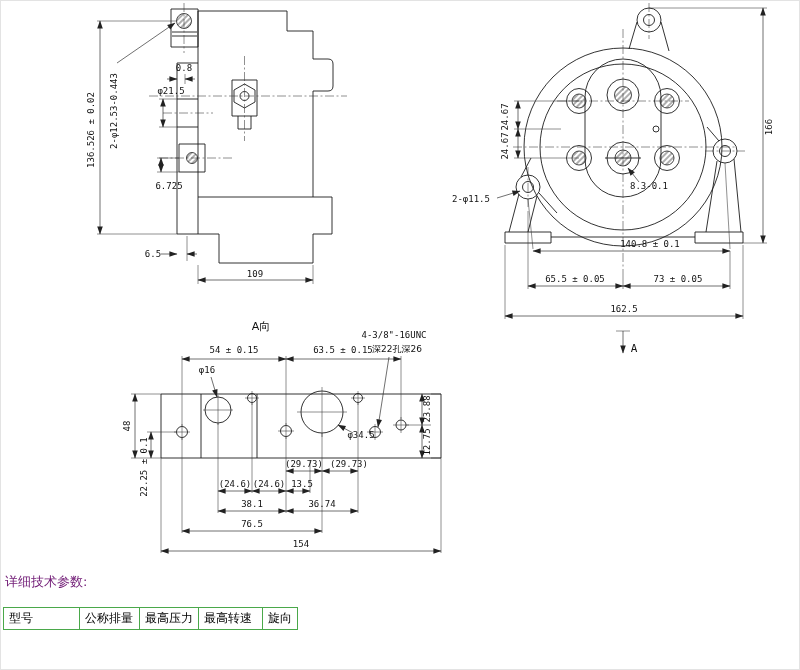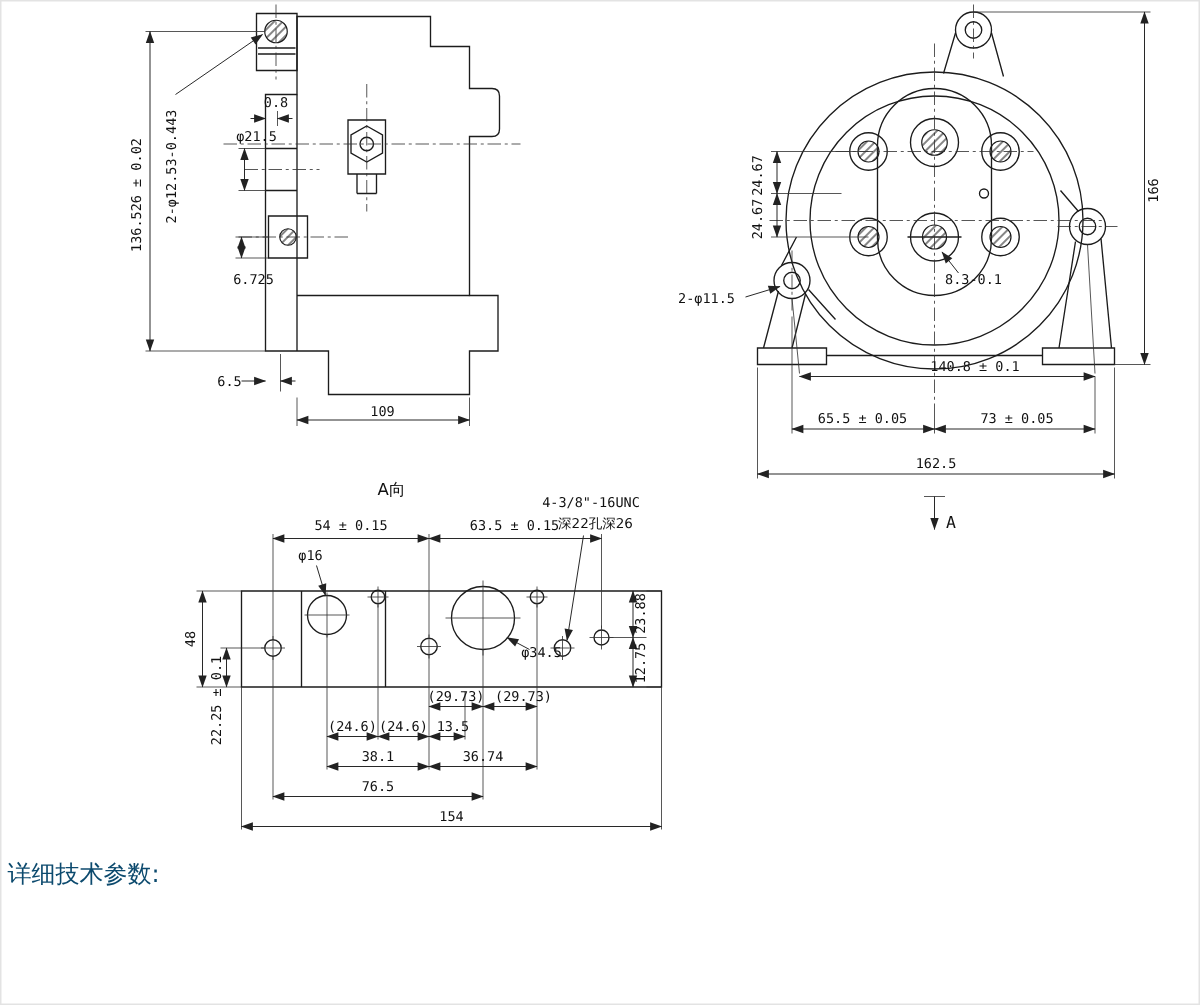--- a/index.html
+++ b/index.html
@@ -17,21 +17,21 @@
   svg text.cjk { font-family:"DejaVu Sans",sans-serif; }
   svg text.big { font-size:11px; }
   .ol  { fill:none; stroke:#1c1c1c; stroke-width:0.9; }
   .cl  { fill:none; stroke:#333; stroke-width:0.55; stroke-dasharray:9 2.5 2 2.5; }
   .ext { fill:none; stroke:#333; stroke-width:0.55; }
   .dim { fill:none; stroke:#222; stroke-width:0.65; marker-start:url(#arr); marker-end:url(#arr); }
   .ldr { fill:none; stroke:#222; stroke-width:0.65; marker-end:url(#arr); }
   .hatch { stroke:#1c1c1c; stroke-width:0.8; fill:url(#hp); }
   .heading {
     position:absolute; left:4px; top:572px;
-    font-size:16px; color:#0c4a6e;
+    font-size:13px; color:#701a75;
   }
   table.params {
     position:absolute; left:2px; top:606px;
     border-collapse:collapse; font-size:12px; color:#000;
     background:#fff;
   }
   table.params th, table.params td {
     border:1px solid #4aa84a; padding:2px 5px;
     font-weight:normal; text-align:left; white-space:nowrap;
   }
@@ -244,14 +244,21 @@
     <text x="321" y="506">36.74</text>
     <text x="251" y="526">76.5</text>
     <text x="300" y="546">154</text>
   </g>
 </svg>
 
 <div class="heading">详细技术参数:</div>
 
 <table class="params">
   <tbody>
+    <tr>
+      <th>型号</th>
+      <th>公称排量</th>
+      <th>最高压力</th>
+      <th>最高转速</th>
+      <th>旋向</th>
+    </tr>
   </tbody>
 </table>
 
 </body></html>

